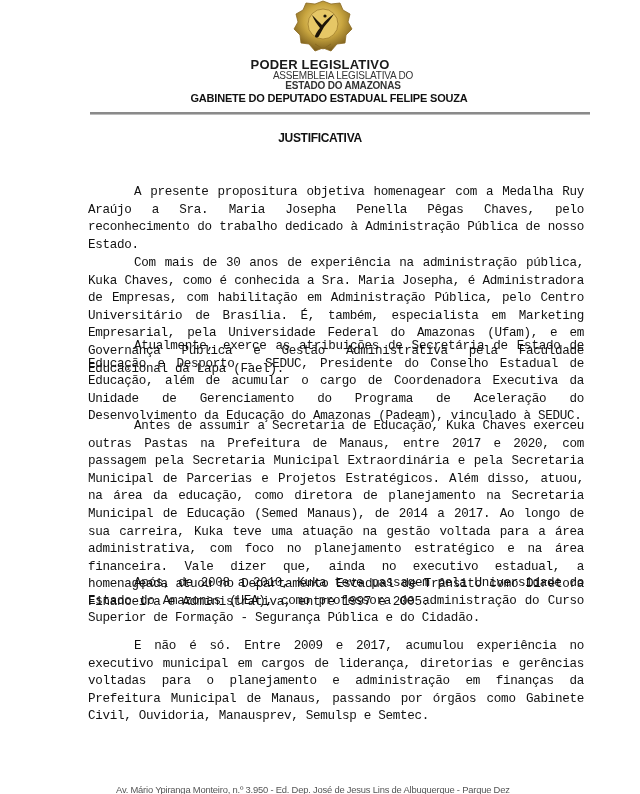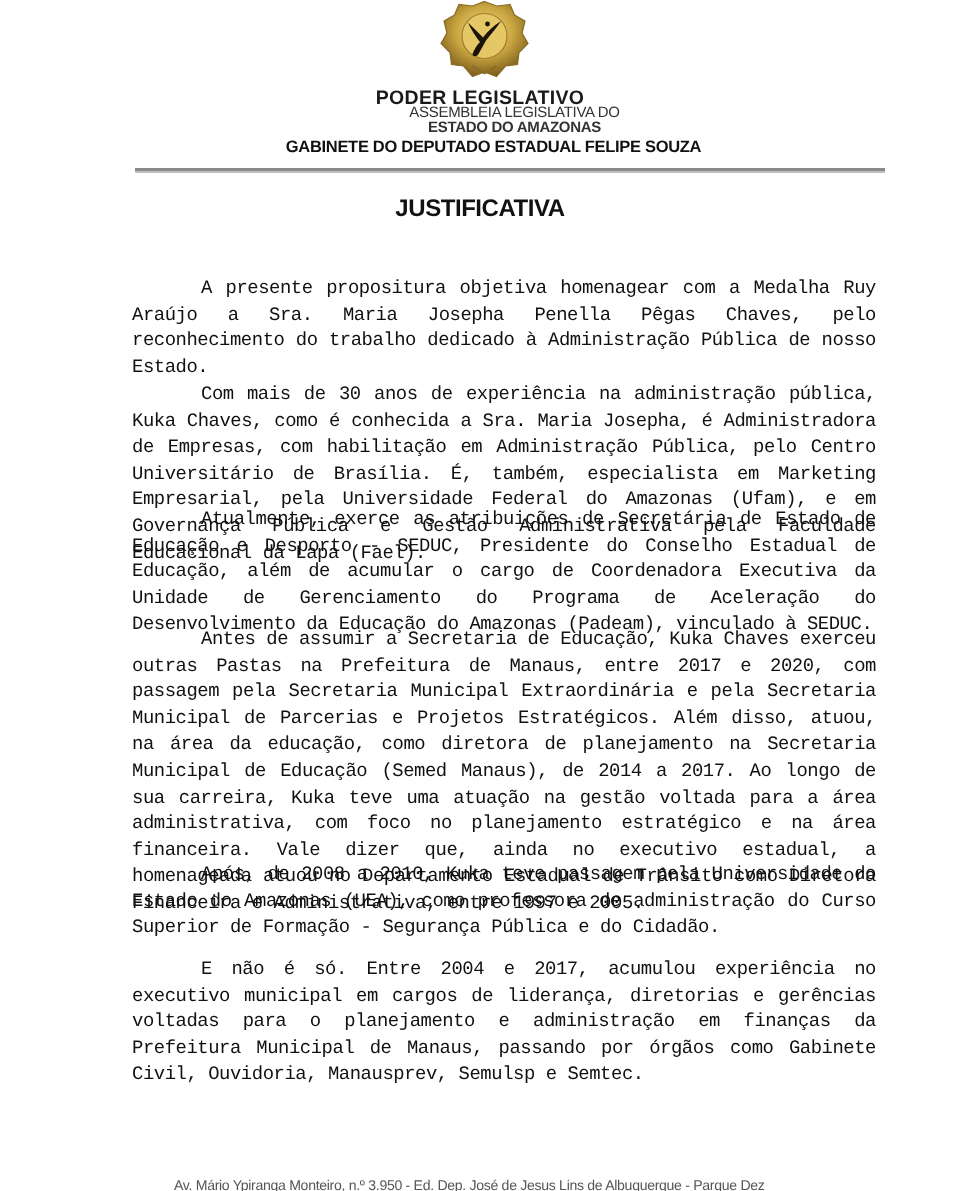--- a/index.html
+++ b/index.html
@@ -77,21 +77,21 @@
       background: #8a8a8a;
       border-bottom: 1px solid #bdbdbd;
     }
     .doc-title {
       position: absolute;
       left: 0;
       width: 640px;
       top: 131px;
       text-align: center;
       font-weight: bold;
-      font-size: 16px;
+      font-size: 12px;
       box-sizing: border-box;
       letter-spacing: -0.3px;
     }
     .body-text {
       position: absolute;
       left: 88px;
       width: 496px;
       font-size: 12.6px;
       line-height: 17.6px;
       text-align: justify;
@@ -156,16 +156,16 @@
 <div class="body-text p3">
   <p>Atualmente, exerce as atribuições de Secretária de Estado de Educação e Desporto - SEDUC, Presidente do Conselho Estadual de Educação, além de acumular o cargo de Coordenadora Executiva da Unidade de Gerenciamento do Programa de Aceleração do Desenvolvimento da Educação do Amazonas (Padeam), vinculado à SEDUC.</p>
 </div>
 <div class="body-text p4">
   <p>Antes de assumir a Secretaria de Educação, Kuka Chaves exerceu outras Pastas na Prefeitura de Manaus, entre 2017 e 2020, com passagem pela Secretaria Municipal Extraordinária e pela Secretaria Municipal de Parcerias e Projetos Estratégicos. Além disso, atuou, na área da educação, como diretora de planejamento na Secretaria Municipal de Educação (Semed Manaus), de 2014 a 2017. Ao longo de sua carreira, Kuka teve uma atuação na gestão voltada para a área administrativa, com foco no planejamento estratégico e na área financeira. Vale dizer que, ainda no executivo estadual, a homenageada atuou no Departamento Estadual de Trânsito como Diretora Financeira e Administrativa, entre 1997 e 2005.</p>
 </div>
 <div class="body-text p5">
   <p>Após, de 2008 a 2010, Kuka teve passagem pela Universidade do Estado do Amazonas (UEA), como professora de administração do Curso Superior de Formação - Segurança Pública e do Cidadão.</p>
 </div>
 <div class="body-text p6">
-  <p>E não é só. Entre 2004 e 2017, acumulou experiência no executivo municipal em cargos de liderança, diretorias e gerências voltadas para o planejamento e administração em finanças da Prefeitura Municipal de Manaus, passando por órgãos como Gabinete Civil, Ouvidoria, Manausprev, Semulsp e Semtec.</p>
+  <p>E não é só. Entre 2009 e 2017, acumulou experiência no executivo municipal em cargos de liderança, diretorias e gerências voltadas para o planejamento e administração em finanças da Prefeitura Municipal de Manaus, passando por órgãos como Gabinete Civil, Ouvidoria, Manausprev, Semulsp e Semtec.</p>
 </div>
 
 <div class="footer">Av. Mário Ypiranga Monteiro, n.º 3.950 - Ed. Dep. José de Jesus Lins de Albuquerque - Parque Dez</div>
 
 </body></html>

